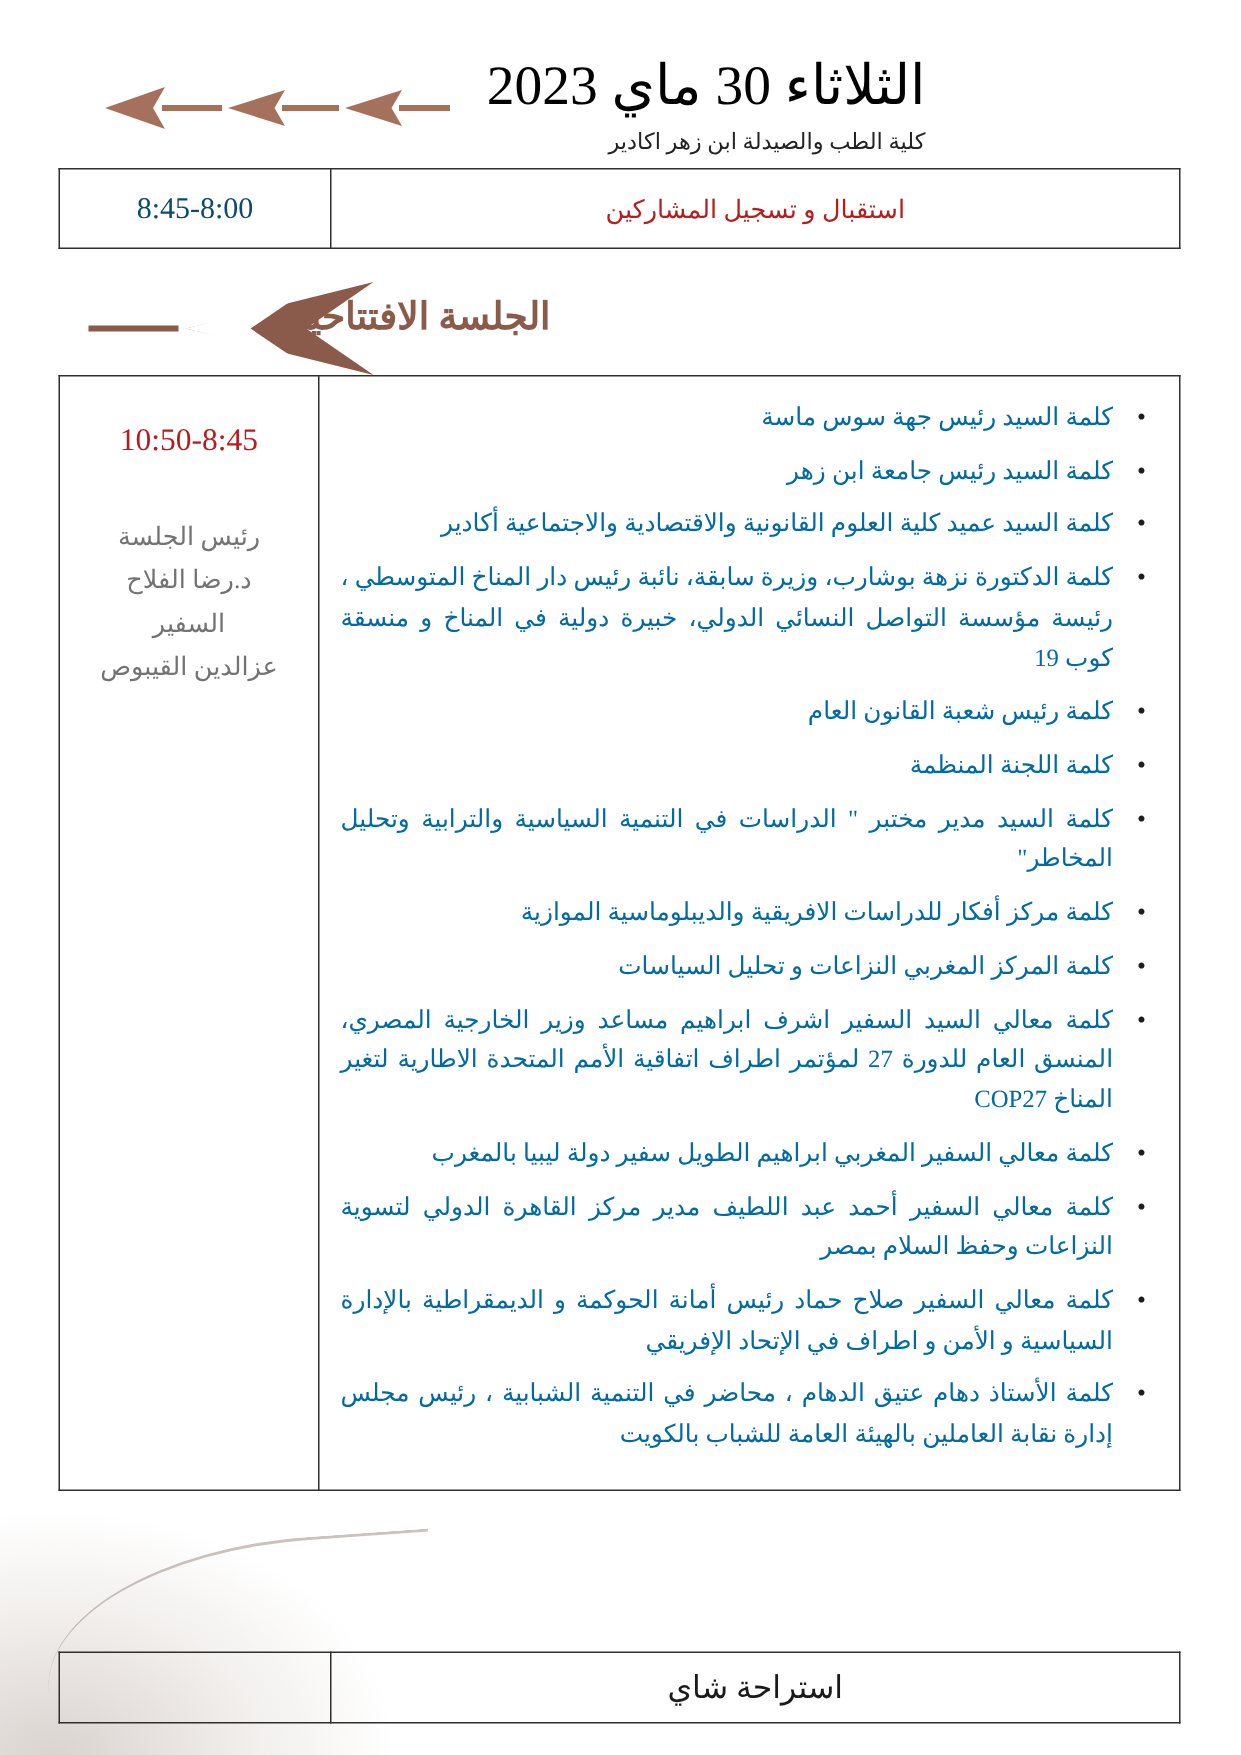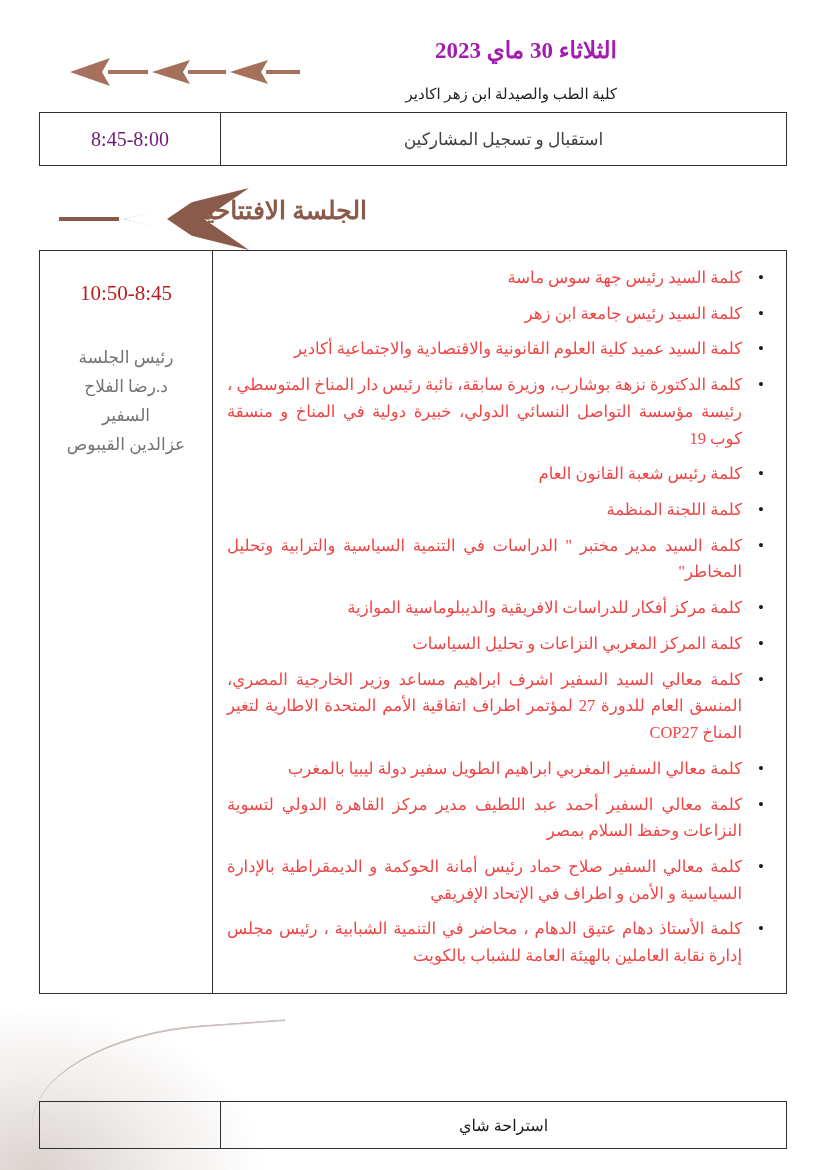--- a/index.html
+++ b/index.html
@@ -53,31 +53,31 @@
     height: 80px;
   }
   .header-title-wrap {
     position: absolute;
     right: 170px;
     top: 14px;
     text-align: right;
     width: 360px;
   }
   .doc-date {
-    font-size: 23px;
-    font-weight: bold;
-    color: #a21caf;
+    font-size: 37px;
+    font-weight: normal;
+    color: #000000;
     letter-spacing: 0px;
     line-height: 1.1;
     direction: rtl;
   }
   .doc-subtitle {
     font-size: 15px;
     color: #232323;
-    margin-top: 22px;
+    margin-top: 6px;
     direction: rtl;
   }
 
   
   .arrow-deco {
     position: absolute;
     top: 28px;
     left: 0px;
     width: 260px;
     height: 42px;
@@ -102,26 +102,26 @@
     right: 40px;
     width: 748px;
   }
   .t-registration td {
     height: 40px;
   }
   .cell-time {
     width: 160px;
     text-align: center;
     font-size: 20px;
-    color: #701a75;
+    color: #0c4a6e;
   }
   .cell-activity {
     text-align: center;
     font-size: 17px;
-    color: #404040;
+    color: #b91c1c;
   }
 
   
   .session-banner {
     position: absolute;
     top: 188px;
     right: 40px;
     width: 788px;
     height: 62px;
   }
@@ -174,21 +174,21 @@
   }
   ul.items {
     list-style: none;
     margin: 0;
     padding: 0;
   }
   ul.items li {
     position: relative;
     font-size: 16.5px;
     line-height: 1.62;
-    color: #ef4444;
+    color: #0369a1;
     margin: 0 0 9px 0;
     padding-right: 26px;
     text-align: justify;
     direction: rtl;
   }
   ul.items li::before {
     content: "•";
     position: absolute;
     right: 4px;
     top: -1px;
@@ -204,21 +204,21 @@
     width: 748px;
   }
   .t-break td {
     height: 34px;
   }
   .cell-break-empty {
     width: 160px;
   }
   .cell-break-label {
     text-align: center;
-    font-size: 16px;
+    font-size: 21px;
   }
 </style>
 </head>
 <body>
 
 <div class="page">
 
   <div class="corner-smudge"></div>
   <div class="corner-smudge2"></div>
 

